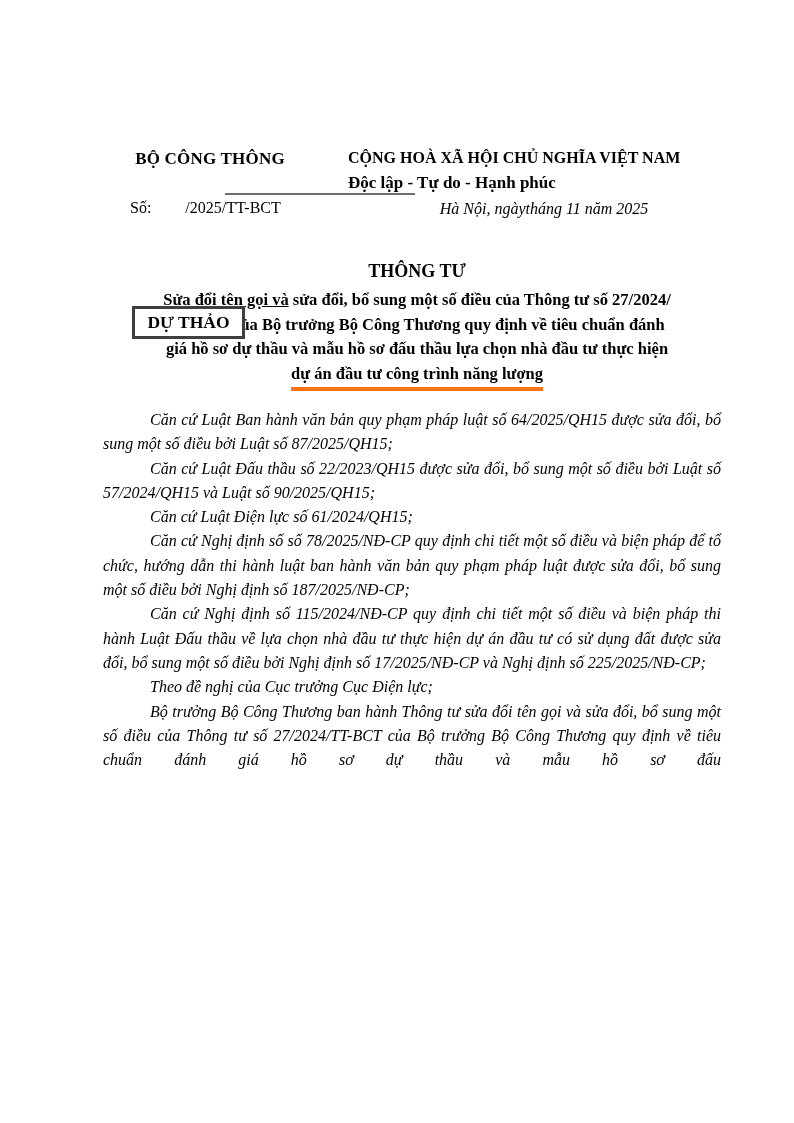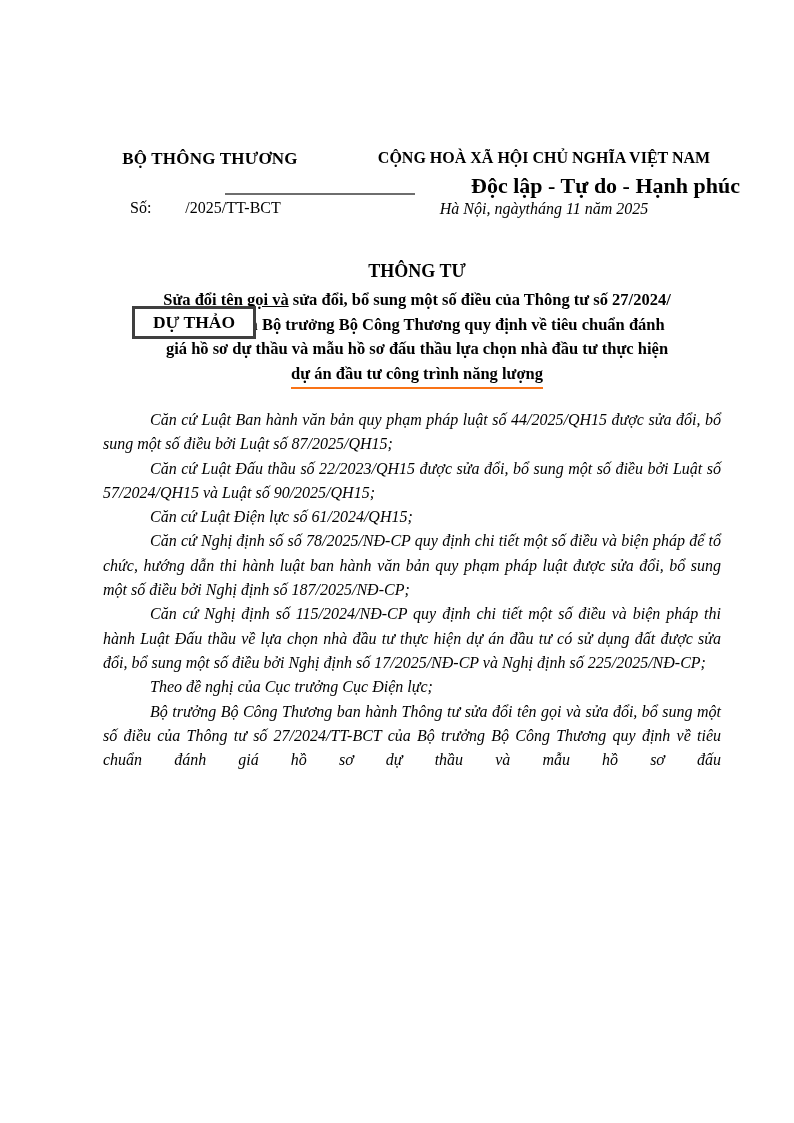--- a/index.html
+++ b/index.html
@@ -33,30 +33,30 @@
   }
   .doc-number {
     position: absolute;
     left: 130px; top: 199px;
     font-size: 16px;
   }
   .doc-number .num-value { margin-left: 34px; margin-top: 16px; }
   .national-header {
     position: absolute;
     left: 348px; top: 149px; width: 392px;
-    text-align: center;
+    text-align: left;
     font-weight: 700;
     font-size: 16px;
   }
   .national-motto {
     position: absolute;
     left: 348px; top: 173px; width: 392px;
-    text-align: right;
+    text-align: left;
     font-weight: 700;
-    font-size: 22px;
+    font-size: 17px;
   }
   .place-date {
     position: absolute;
     left: 348px; top: 200px; width: 392px;
     text-align: center;
     font-style: italic;
     font-size: 16px;
   }
   .place-date .date-part { }
   
@@ -71,28 +71,28 @@
     position: absolute;
     left: 99px; top: 288px; width: 636px;
     text-align: center;
     font-weight: 700;
     font-size: 16.5px;
     line-height: 24.6px;
   }
   .u-phrase { text-decoration: underline; }
   .title-final-line {
     display: inline-block;
-    border-bottom: 2px solid #f97316;
+    border-bottom: 4px solid #f97316;
     padding-bottom: 1px;
   }
   
   .draft-stamp {
     position: absolute;
     left: 132px; top: 306px;
-    width: 124px; height: 33px;
+    width: 113px; height: 33px;
     box-sizing: border-box;
     background: #ffffff;
     border: 3px solid #3f3f3f;
     display: flex;
     align-items: center;
     justify-content: center;
     font-weight: 700;
     font-size: 17.5px;
     z-index: 3;
   }
@@ -109,21 +109,21 @@
     font-size: 16px;
     line-height: 24.3px;
   }
   .doc-body p.cont { text-align-last: justify; }
 </style>
 </head>
 <body>
 
 <div class="page">
 
-  <div class="issuer">BỘ THÔNG THƯƠNG</div>
+  <div class="issuer">BỘ CÔNG THÔNG</div>
   <div class="header-rule"></div>
   <div class="doc-number">
     <span>Số:</span><span class="num-value">/2025/TT-BCT</span>
   </div>
 
   <div class="national-header">CỘNG HOÀ XÃ HỘI CHỦ NGHĨA VIỆT NAM</div>
   <div class="national-motto">Độc lập - Tự do - Hạnh phúc</div>
   <div class="place-date">
     <span>Hà Nội, ngày</span><span class="date-part">tháng 11 năm 2025</span>
   </div>
@@ -133,21 +133,21 @@
   <div class="doc-title">
     <div><span class="u-phrase">Sửa đổi tên gọi và</span><span> sửa đổi, bổ sung một số điều của Thông tư số 27/2024/</span></div>
     <div>TT-BCT của Bộ trưởng Bộ Công Thương quy định về tiêu chuẩn đánh</div>
     <div>giá hồ sơ dự thầu và mẫu hồ sơ đấu thầu lựa chọn nhà đầu tư thực hiện</div>
     <div><span class="title-final-line">dự án đầu tư công trình năng lượng</span></div>
   </div>
 
   <div class="draft-stamp">DỰ THẢO</div>
 
   <div class="doc-body">
-    <p>Căn cứ Luật Ban hành văn bản quy phạm pháp luật số 44/2025/QH15 được sửa đổi, bổ sung một số điều bởi Luật số 87/2025/QH15;</p>
+    <p>Căn cứ Luật Ban hành văn bản quy phạm pháp luật số 64/2025/QH15 được sửa đổi, bổ sung một số điều bởi Luật số 87/2025/QH15;</p>
     <p>Căn cứ Luật Đấu thầu số 22/2023/QH15 được sửa đổi, bổ sung một số điều bởi Luật số 57/2024/QH15 và Luật số 90/2025/QH15;</p>
     <p>Căn cứ Luật Điện lực số 61/2024/QH15;</p>
     <p>Căn cứ Nghị định số số 78/2025/NĐ-CP quy định chi tiết một số điều và biện pháp để tổ chức, hướng dẫn thi hành luật ban hành văn bản quy phạm pháp luật được sửa đổi, bổ sung một số điều bởi Nghị định số 187/2025/NĐ-CP;</p>
     <p>Căn cứ Nghị định số 115/2024/NĐ-CP quy định chi tiết một số điều và biện pháp thi hành Luật Đấu thầu về lựa chọn nhà đầu tư thực hiện dự án đầu tư có sử dụng đất được sửa đổi, bổ sung một số điều bởi Nghị định số 17/2025/NĐ-CP và Nghị định số 225/2025/NĐ-CP;</p>
     <p>Theo đề nghị của Cục trưởng Cục Điện lực;</p>
     <p class="cont">Bộ trưởng Bộ Công Thương ban hành Thông tư sửa đổi tên gọi và sửa đổi, bổ sung một số điều của Thông tư số 27/2024/TT-BCT của Bộ trưởng Bộ Công Thương quy định về tiêu chuẩn đánh giá hồ sơ dự thầu và mẫu hồ sơ đấu</p>
   </div>
 
 </div>
 

